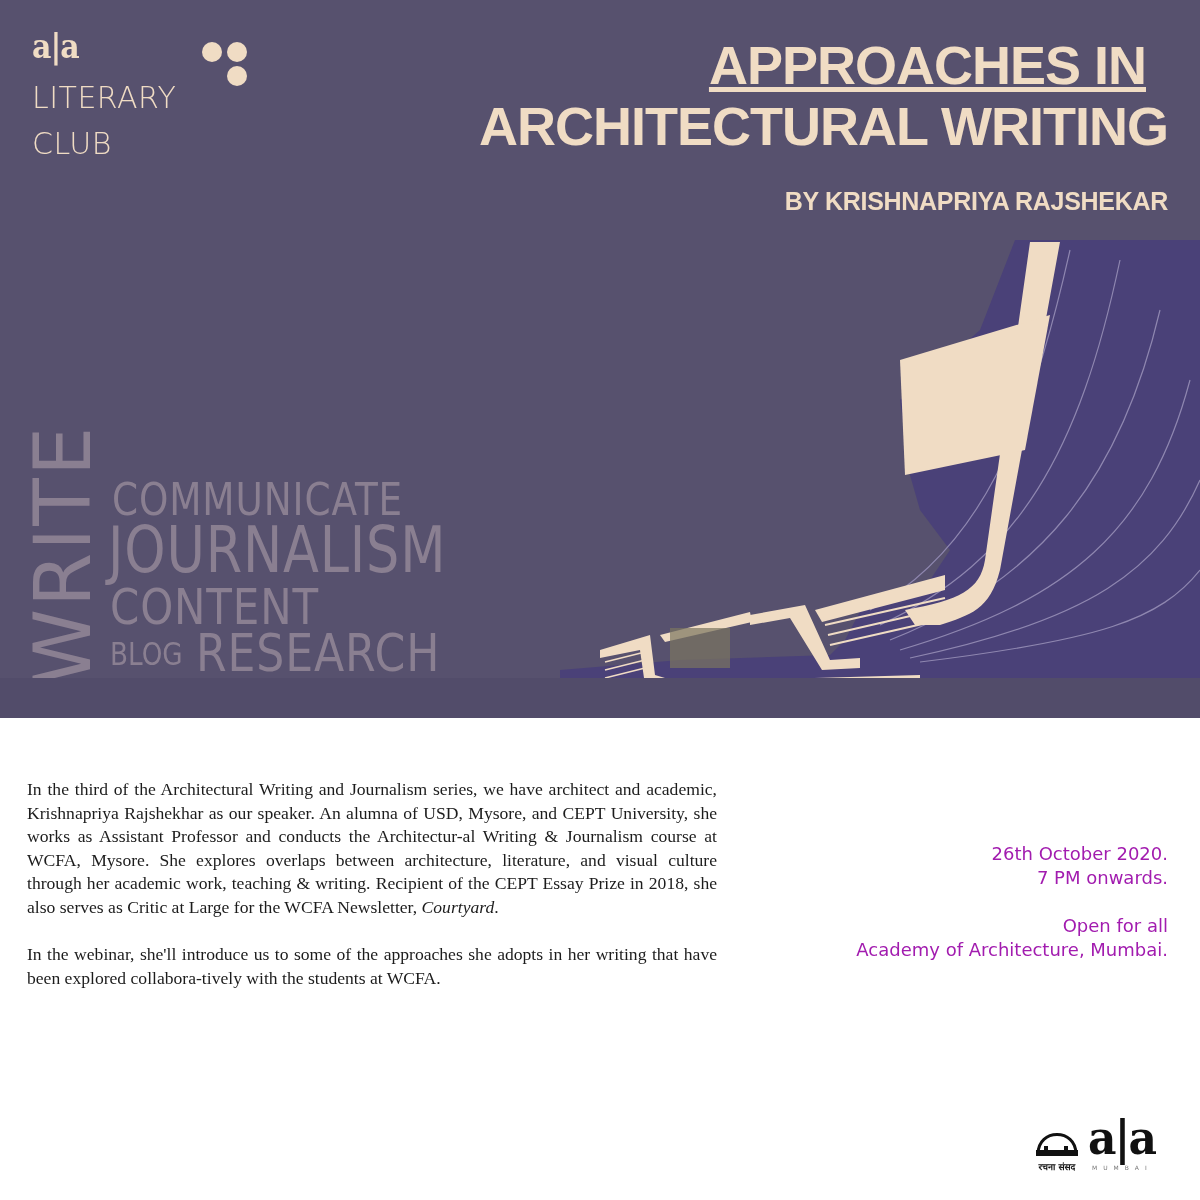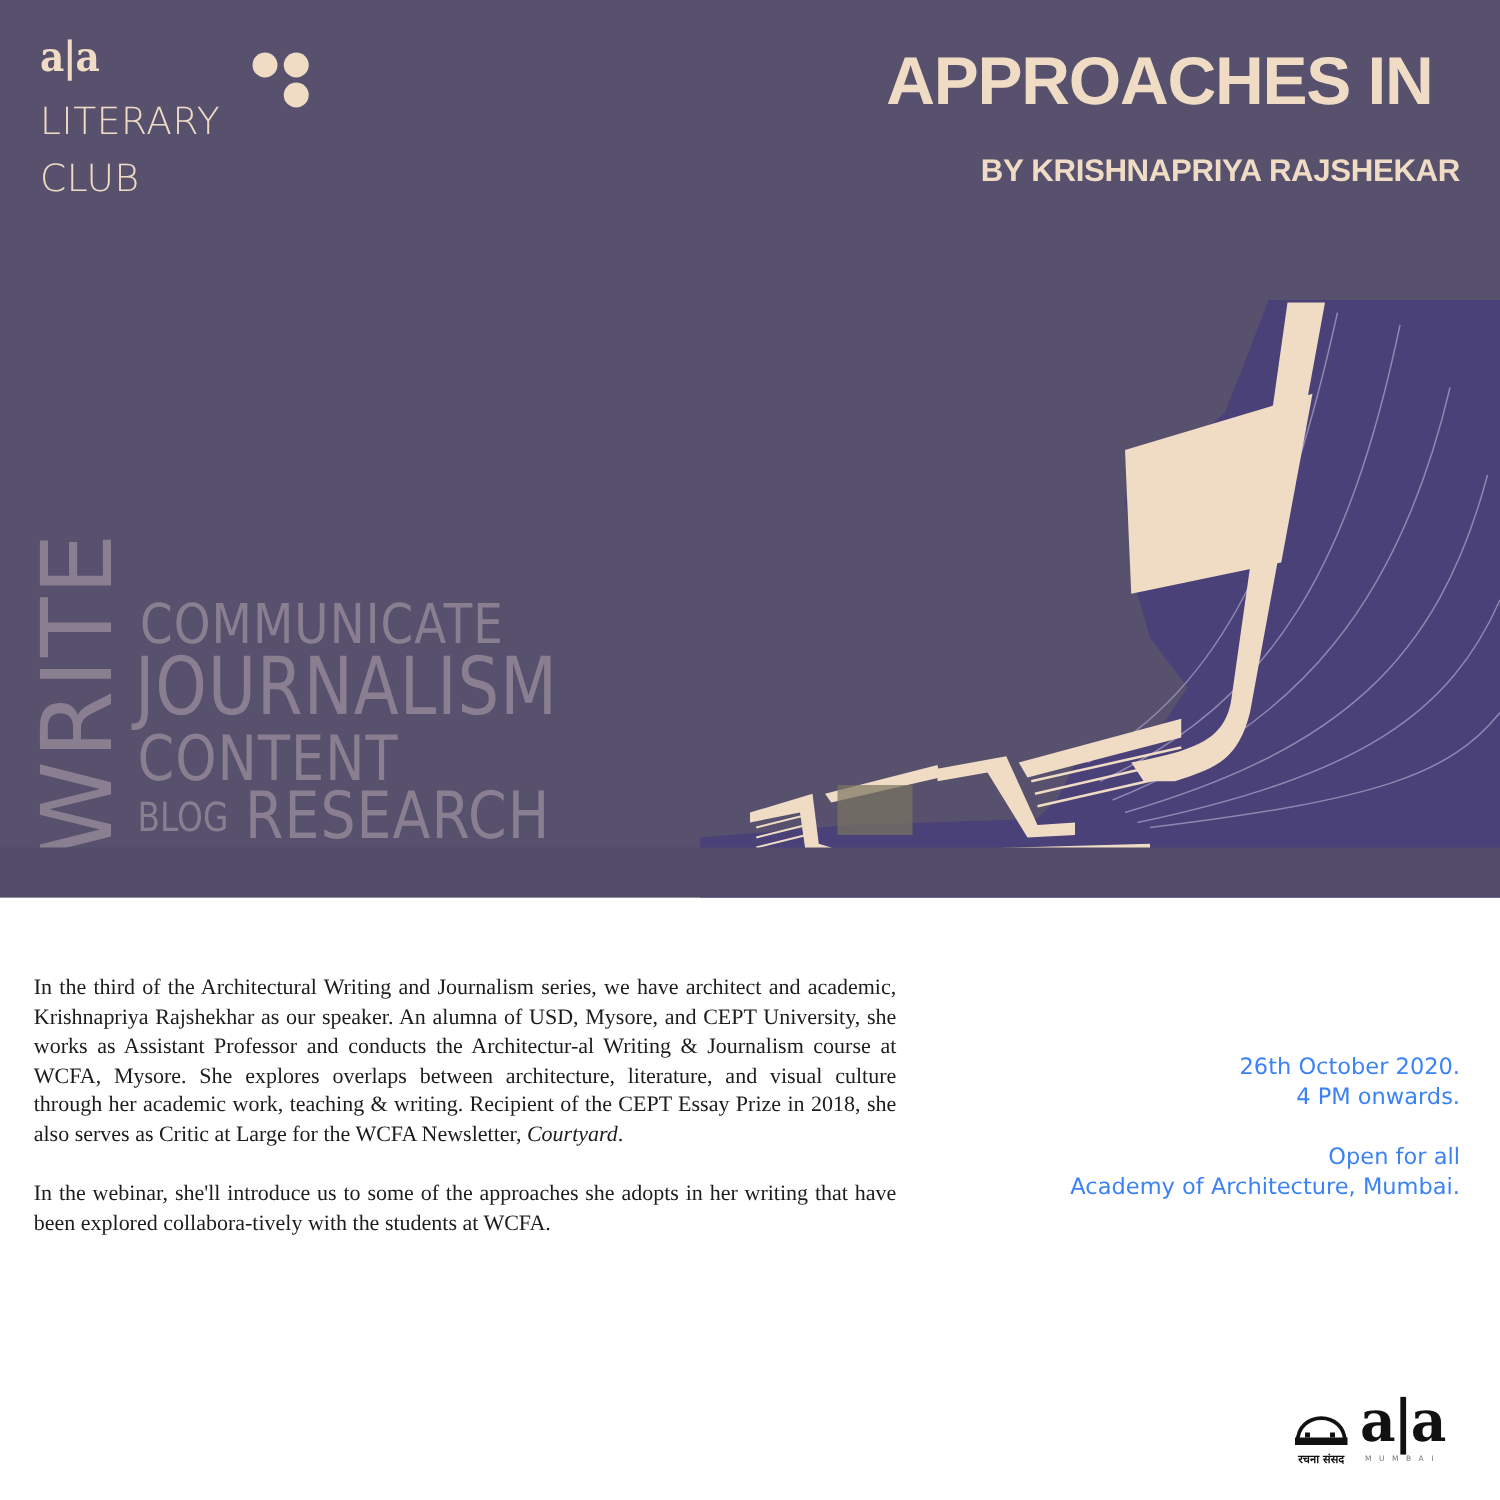--- a/index.html
+++ b/index.html
@@ -6,36 +6,36 @@
     body { width: 1200px; height: 1200px; background: #ffffff; position: relative; overflow: hidden; font-family: "Liberation Sans", sans-serif; }
     .banner { position: absolute; left: 0; top: 0; width: 1200px; height: 718px; background: #57516e; overflow: hidden; }
     .banner::after { content: ""; position: absolute; left: 0; right: 0; bottom: 0; height: 40px; background: #524c6a; }
     .logo { position: absolute; left: 32px; top: 30px; color: #f0dcc4; }
     .logo-aa { font-family: "DejaVu Serif", serif; font-weight: bold; font-size: 30px; letter-spacing: -1px; line-height: 30px; display: block; transform: scaleY(1.1); transform-origin: left top; }
     .logo-line { font-family: "DejaVu Sans", sans-serif; font-weight: 300; font-size: 30px; line-height: 32px; display: block; letter-spacing: 0.5px; margin-top: 22px; }
     .logo-line.club { margin-top: 14px; }
     .dots { position: absolute; left: 202px; top: 42px; width: 50px; height: 50px; }
     .dot { position: absolute; width: 20px; height: 20px; border-radius: 50%; background: #f0dcc4; }
     .title { position: absolute; right: 32px; top: 36px; text-align: right; color: #f0dcc4; font-family: "Liberation Sans", sans-serif; font-weight: bold; }
-    .title .t1 { font-size: 54px; line-height: 58px; display: block; letter-spacing: -1px; padding-right: 22px; }
+    .title .t1 { font-size: 54px; line-height: 58px; display: block; letter-spacing: -1px; padding-right: 22px; text-decoration: underline; }
     .title .t2 { font-size: 54px; line-height: 64px; display: block; letter-spacing: -1px; }
     .title .t3 { font-size: 25px; line-height: 36px; display: block; margin-top: 25px; letter-spacing: -0.3px; }
     .word-cloud { position: absolute; color: #8a7f91; font-family: "DejaVu Sans", sans-serif; }
     .write { position: absolute; left: 28px; top: 686px; transform: rotate(-90deg); transform-origin: left top; font-size: 78px; line-height: 70px; letter-spacing: 2px; color: #8a7f91; font-family: "DejaVu Sans", sans-serif; white-space: nowrap; }
     .w-communicate { left: 112px; top: 478px; font-size: 44px; line-height: 44px; transform: scaleX(0.85); transform-origin: left; letter-spacing: 1px; }
     .w-journalism { left: 108px; top: 520px; font-size: 64px; line-height: 60px; transform: scaleX(0.82); transform-origin: left; letter-spacing: 1px; }
     .w-content { left: 110px; top: 582px; font-size: 50px; line-height: 50px; transform: scaleX(0.84); transform-origin: left; letter-spacing: 1px; }
     .w-blog { left: 110px; top: 638px; font-size: 32px; line-height: 32px; transform: scaleX(0.82); transform-origin: left; }
     .w-research { left: 196px; top: 628px; font-size: 52px; line-height: 50px; transform: scaleX(0.85); transform-origin: left; letter-spacing: 1px; }
     .ground-line { position: absolute; left: 0; top: 686px; width: 600px; height: 6px; background: #f0dcc4; }
     .illustration { position: absolute; left: 560px; top: 230px; width: 640px; height: 490px; }
     .body-text { position: absolute; left: 27px; top: 778px; width: 690px; font-family: "DejaVu Sans", sans-serif; font-size: 17.6px; line-height: 23.6px; color: #1c1c1c; text-align: justify; }
     .body-text p { margin: 0 0 23.6px 0; font-family: Liberation Serif, serif; }
     .body-text em { font-style: italic; }
-    .details { position: absolute; right: 32px; top: 842px; text-align: right; font-family: "DejaVu Sans", sans-serif; font-size: 18px; line-height: 24px; color: #3b82f6; }
+    .details { position: absolute; right: 32px; top: 842px; text-align: right; font-family: "DejaVu Sans", sans-serif; font-size: 18px; line-height: 24px; color: #a21caf; }
     .details .gap { height: 24px; }
     .footer-logos { position: absolute; left: 1030px; top: 1118px; width: 140px; height: 60px; }
     .rachana { position: absolute; left: 4px; top: 2px; width: 46px; height: 54px; }
     .aa-mumbai { position: absolute; left: 58px; top: 0px; width: 74px; height: 60px; }
     .aa-text { position: absolute; left: 0; top: -6px; font-family: "DejaVu Serif", serif; font-weight: bold; font-size: 44px; color: #111; letter-spacing: -2px; transform: scaleY(1.05); }
     .mumbai-text { position: absolute; left: 4px; top: 46px; font-family: "DejaVu Sans", sans-serif; font-size: 6px; letter-spacing: 6px; color: #777; }
     .rachana-label { position: absolute; left: 0; top: 40px; width: 46px; font-size: 9px; font-weight: bold; color: #111; text-align: center; font-family: "DejaVu Sans", sans-serif; }
   </style>
 </head>
 <body>
@@ -48,20 +48,21 @@
     <span class="logo-line club">CLUB</span>
   </div>
   <div class="dots">
     <span class="dot" style="left:0;top:0;"></span>
     <span class="dot" style="left:25px;top:0;"></span>
     <span class="dot" style="left:25px;top:24px;"></span>
   </div>
 
   <div class="title">
     <span class="t1">APPROACHES IN</span>
+    <span class="t2">ARCHITECTURAL WRITING</span>
     <span class="t3">BY KRISHNAPRIYA RAJSHEKAR</span>
   </div>
 
   <div class="write">WRITE</div>
   <div class="word-cloud w-communicate">COMMUNICATE</div>
   <div class="word-cloud w-journalism">JOURNALISM</div>
   <div class="word-cloud w-content">CONTENT</div>
   <div class="word-cloud w-blog">BLOG</div>
   <div class="word-cloud w-research">RESEARCH</div>
 
@@ -103,21 +104,21 @@
   </svg>
 </div>
 
 <div class="body-text">
   <p><span>In the third of the Architectural Writing and Journalism series, we have architect and academic, Krishnapriya Rajshekhar as our speaker. An alumna of USD, Mysore, and CEPT University, she works as Assistant Professor and conducts the Architectur-al Writing &amp; Journalism course at WCFA, Mysore. She explores overlaps between architecture, literature, and visual culture through her academic work, teaching &amp; writing. Recipient of the CEPT Essay Prize in 2018, she also serves as Critic at Large for the WCFA Newsletter, </span><em>Courtyard</em><span>.</span></p>
   <p>In the webinar, she'll introduce us to some of the approaches she adopts in her writing that have been explored collabora-tively with the students at WCFA.</p>
 </div>
 
 <div class="details">
   <div>26th October 2020.</div>
-  <div>4 PM onwards.</div>
+  <div>7 PM onwards.</div>
   <div class="gap"></div>
   <div>Open  for all</div>
   <div>Academy of Architecture, Mumbai.</div>
 </div>
 
 <div class="footer-logos">
   <div class="rachana">
     <svg width="46" height="40" viewBox="0 0 46 40">
       <path d="M4 34 C4 8, 42 8, 42 34" stroke="#111" stroke-width="3" fill="none"></path>
       <rect x="2" y="30" width="42" height="6" fill="#111"></rect>

